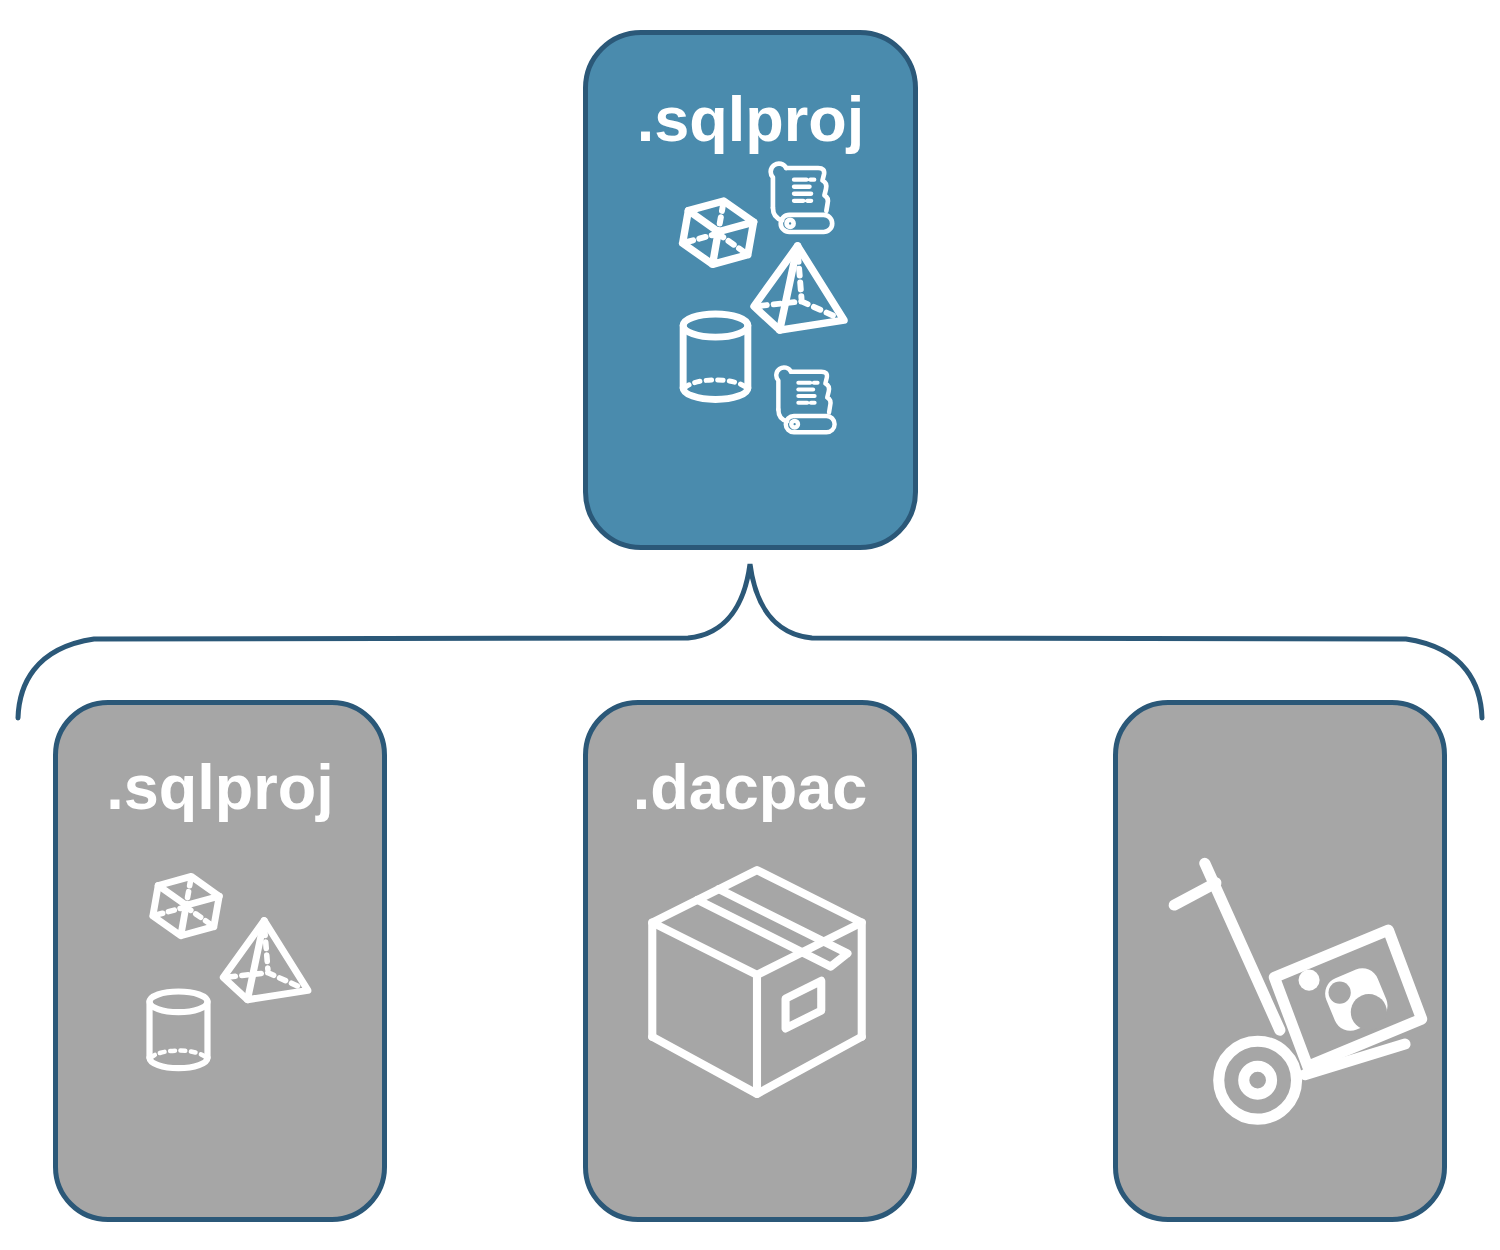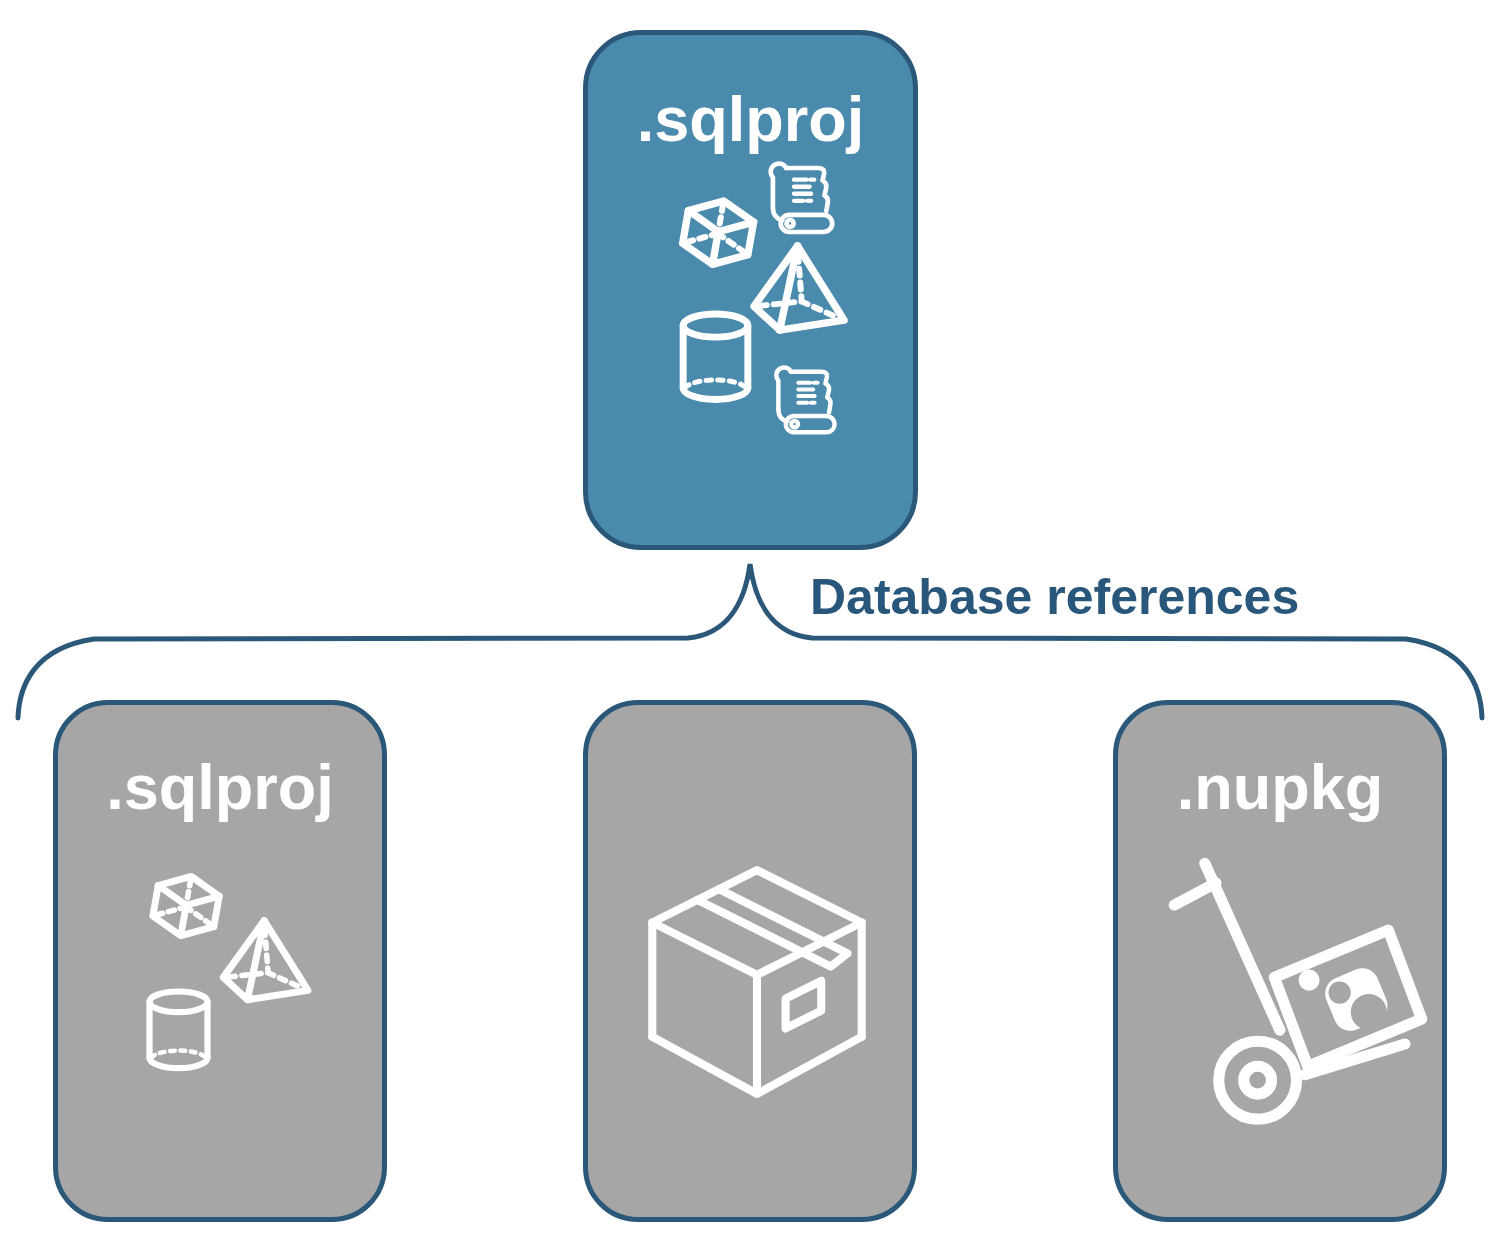--- a/index.html
+++ b/index.html
@@ -115,21 +115,20 @@
     </symbol>
   </defs>
 </svg>
 
 <div class="stage">
 
   <svg class="connector" viewBox="0 0 1500 1250">
     <path d="M 18 718 C 19 686 34 648 94 639 L 688 638 C 728 634 745 602 750 564 C 755 602 772 634 812 638 L 1406 639 C 1466 648 1481 686 1482 718"></path>
   </svg>
 
-  <div class="conn-label">Database references</div>
 
   <section class="card card-root">
     <h2>.sqlproj</h2>
     <svg class="ic" style="left:174px;top:126px;width:78px;height:78px">
         <use href="#i-scroll"></use>
       </svg>
     <svg class="ic" style="left:83px;top:156px;width:92px;height:96px">
         <use href="#i-cube"></use>
       </svg>
     <svg class="ic" style="left:160px;top:206px;width:105px;height:99px">
@@ -150,25 +149,25 @@
       </svg>
     <svg class="ic" style="left:160px;top:211px;width:98px;height:93px">
         <use href="#i-pyramid"></use>
       </svg>
     <svg class="ic" style="left:86px;top:282px;width:69px;height:87px" viewBox="0 0 100 125">
         <use href="#i-cylinder"></use>
       </svg>
   </section>
 
   <section class="card card-child pos-2">
+    <h2>.dacpac</h2>
     <svg class="ic" style="left:50px;top:146px;width:238px;height:262px">
         <use href="#i-package"></use>
       </svg>
   </section>
 
   <section class="card card-child pos-3">
-    <h2>.nupkg</h2>
     <svg class="ic" style="left:34px;top:150px;width:278px;height:278px">
         <use href="#i-dolly"></use>
       </svg>
   </section>
 
 </div>
 
 </body></html>

